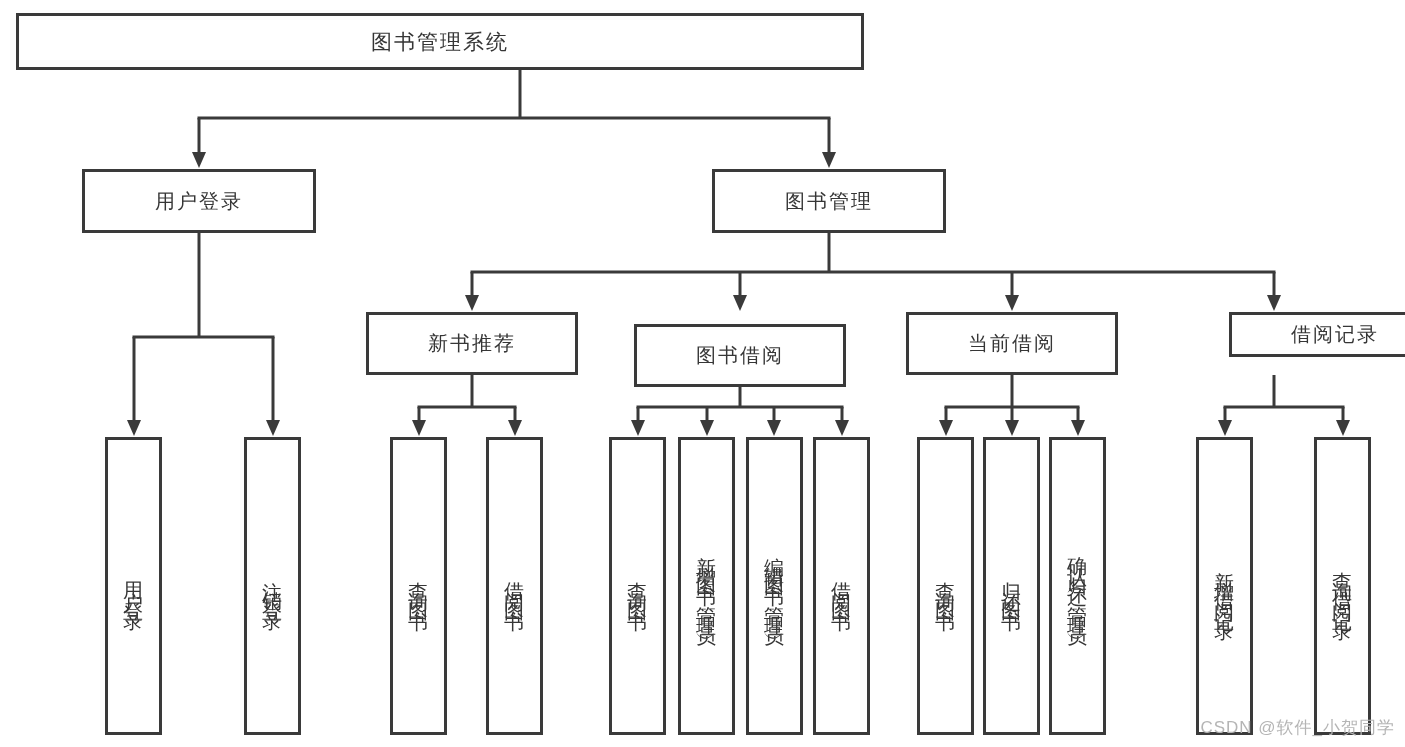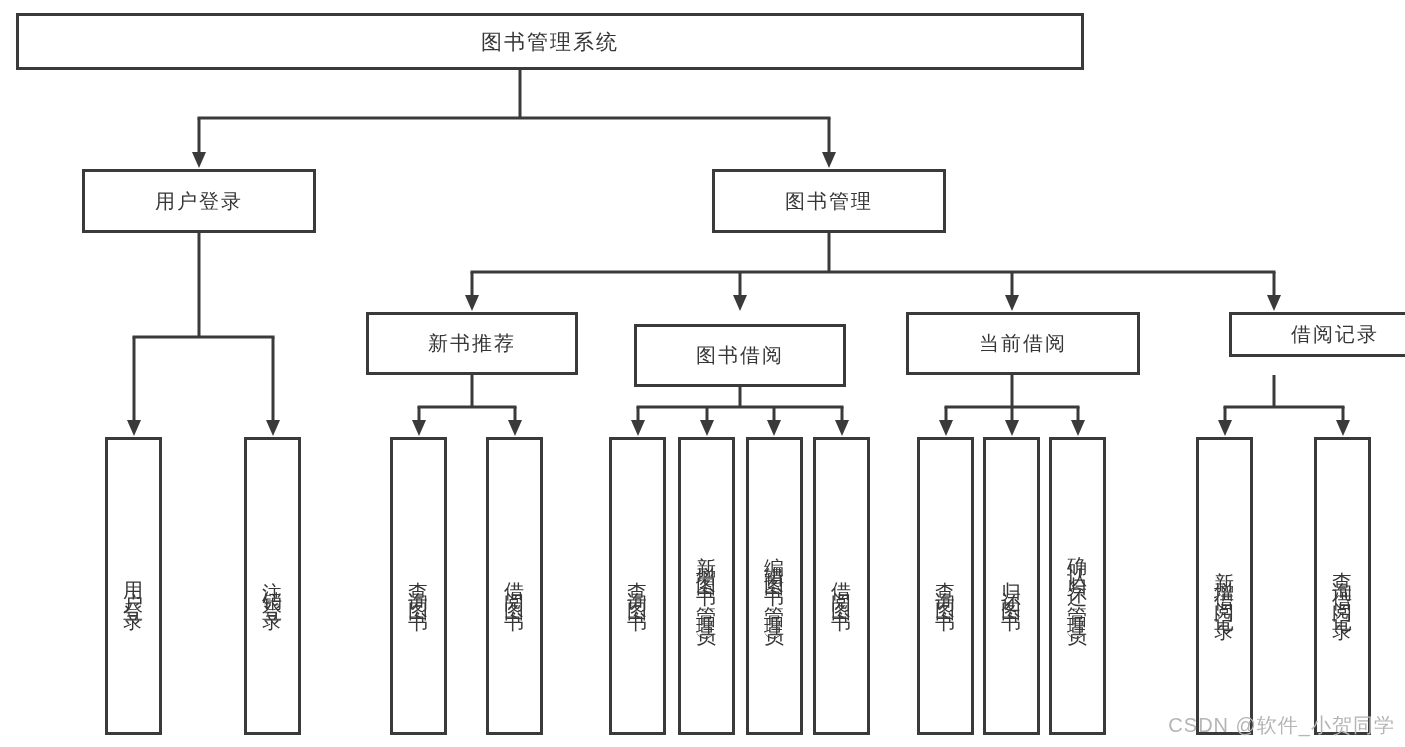--- a/index.html
+++ b/index.html
@@ -37,21 +37,21 @@
     text-orientation: mixed;
     font-size: 20px;
     letter-spacing: 10px;
     line-height: 1;
     white-space: normal;
   }
   .watermark {
     position: absolute;
     right: 10px;
     bottom: 8px;
-    font-size: 20px;
+    font-size: 17px;
     color: #b5b5b5;
     letter-spacing: 1px;
     z-index: 5;
   }
 </style>
 </head>
 <body>
 
 <div class="canvas">
 
@@ -114,38 +114,38 @@
       <polygon points="767,420 781,420 774,436"></polygon>
       <polygon points="835,420 849,420 842,436"></polygon>
       <polygon points="939,420 953,420 946,436"></polygon>
       <polygon points="1005,420 1019,420 1012,436"></polygon>
       <polygon points="1071,420 1085,420 1078,436"></polygon>
       <polygon points="1218,420 1232,420 1225,436"></polygon>
       <polygon points="1336,420 1350,420 1343,436"></polygon>
     </g>
   </svg>
 
-  <div class="box root" style="left:16px; top:13px; width:1068px; height:57px;">
+  <div class="box root" style="left:16px; top:13px; width:848px; height:57px;">
     <span class="lbl">图书管理系统</span>
   </div>
 
   <div class="box" style="left:82px; top:169px; width:234px; height:64px;">
     <span class="lbl">用户登录</span>
   </div>
   <div class="box" style="left:712px; top:169px; width:234px; height:64px;text-align:center;">
     <span class="lbl">图书管理</span>
   </div>
 
   <div class="box" style="left:366px; top:312px; width:212px; height:63px;">
     <span class="lbl">新书推荐</span>
   </div>
   <div class="box" style="left:634px; top:312px; width:212px; height:63px;margin-top:12px;">
     <span class="lbl">图书借阅</span>
   </div>
-  <div class="box" style="left:906px; top:312px; width:234px; height:63px;">
+  <div class="box" style="left:906px; top:312px; width:212px; height:63px;">
     <span class="lbl">当前借阅</span>
   </div>
   <div class="box" style="left:1229px; top:312px; width:212px; height:45px;">
     <span class="lbl">借阅记录</span>
   </div>
 
   <div class="box leaf" style="left:105px; top:437px; width:57px; height:298px;">
     <span class="lbl">用户登录</span>
   </div>
   <div class="box leaf" style="left:244px; top:437px; width:57px; height:298px;">

